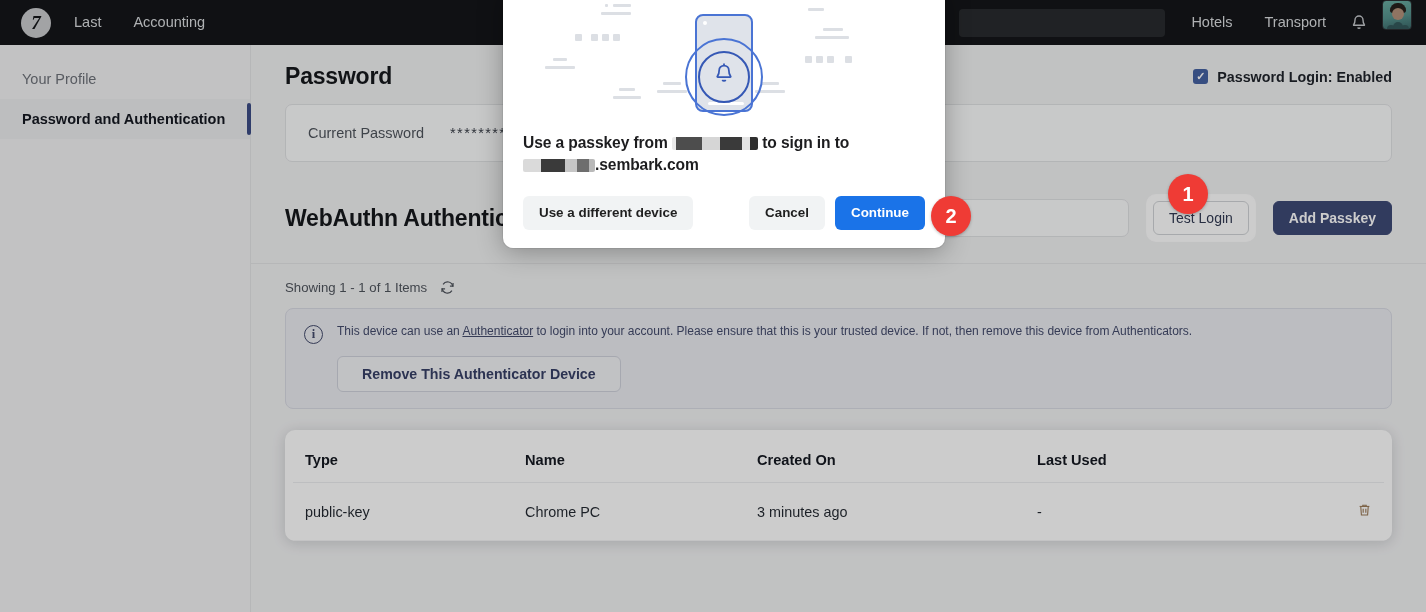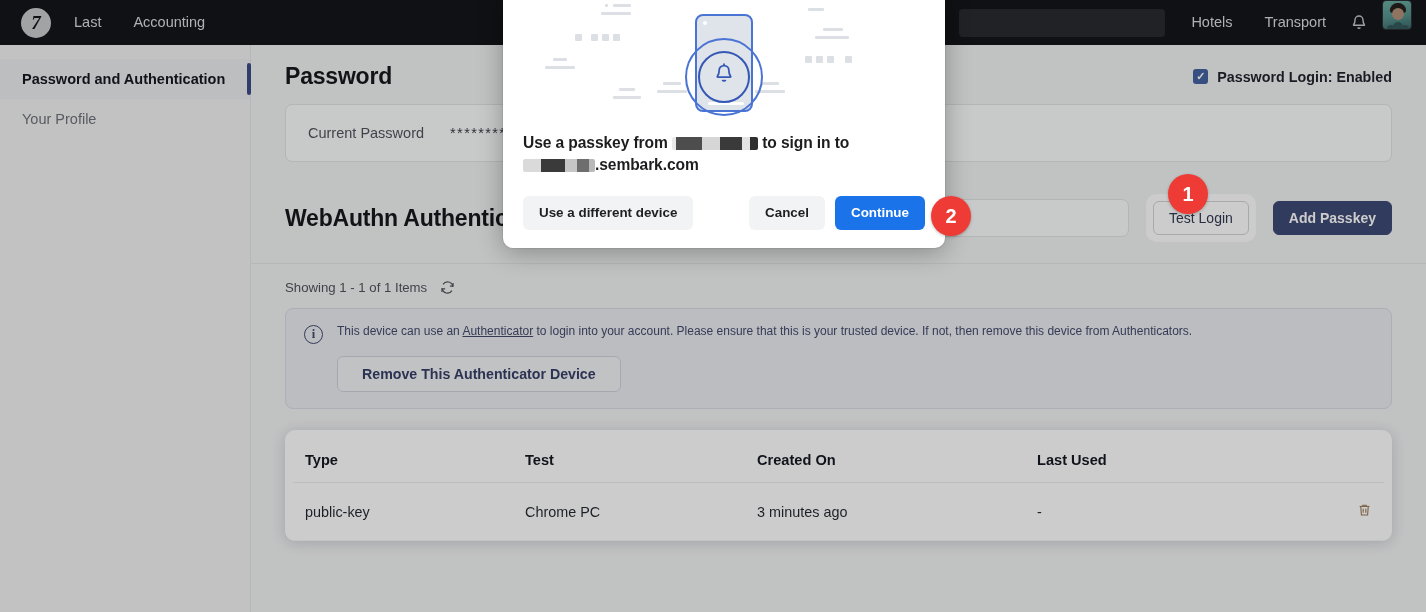--- a/index.html
+++ b/index.html
@@ -255,22 +255,22 @@
             <path d="M6.7 13.4a1.4 1.4 0 0 0 2.6 0"></path>
           </svg>
         </div>
         <div class="avatar"></div>
       </div>
     </div>
 
     <div class="shell">
 
       <div class="sidebar">
+        <div class="side-item">Your Profile</div>
         <div class="side-item active">Password and Authentication</div>
-        <div class="side-item">Your Profile</div>
       </div>
 
       <div class="content">
 
         <div class="section-head">
           <div class="h-title">Password</div>
           <div class="cb-row">
             <span class="cb-box">✓</span>
             <span>Password Login: Enabled</span>
           </div>
@@ -312,21 +312,21 @@
             <div class="alert-body"><span>This device can use an </span><a href="#">Authenticator</a><span> to login into your account. Please ensure that this is your trusted device. If not, then remove this device from Authenticators.</span></div>
             <button class="alert-btn">Remove This Authenticator Device</button>
           </div>
         </div>
 
         <div class="table-card">
           <table>
             <thead>
               <tr>
                 <th class="col-type">Type</th>
-                <th class="col-name">Test</th>
+                <th class="col-name">Name</th>
                 <th class="col-created">Created On</th>
                 <th class="col-last">Last Used</th>
                 <th class="col-act"></th>
               </tr>
             </thead>
             <tbody>
               <tr>
                 <td>public-key</td>
                 <td>Chrome PC</td>
                 <td>3 minutes ago</td>

